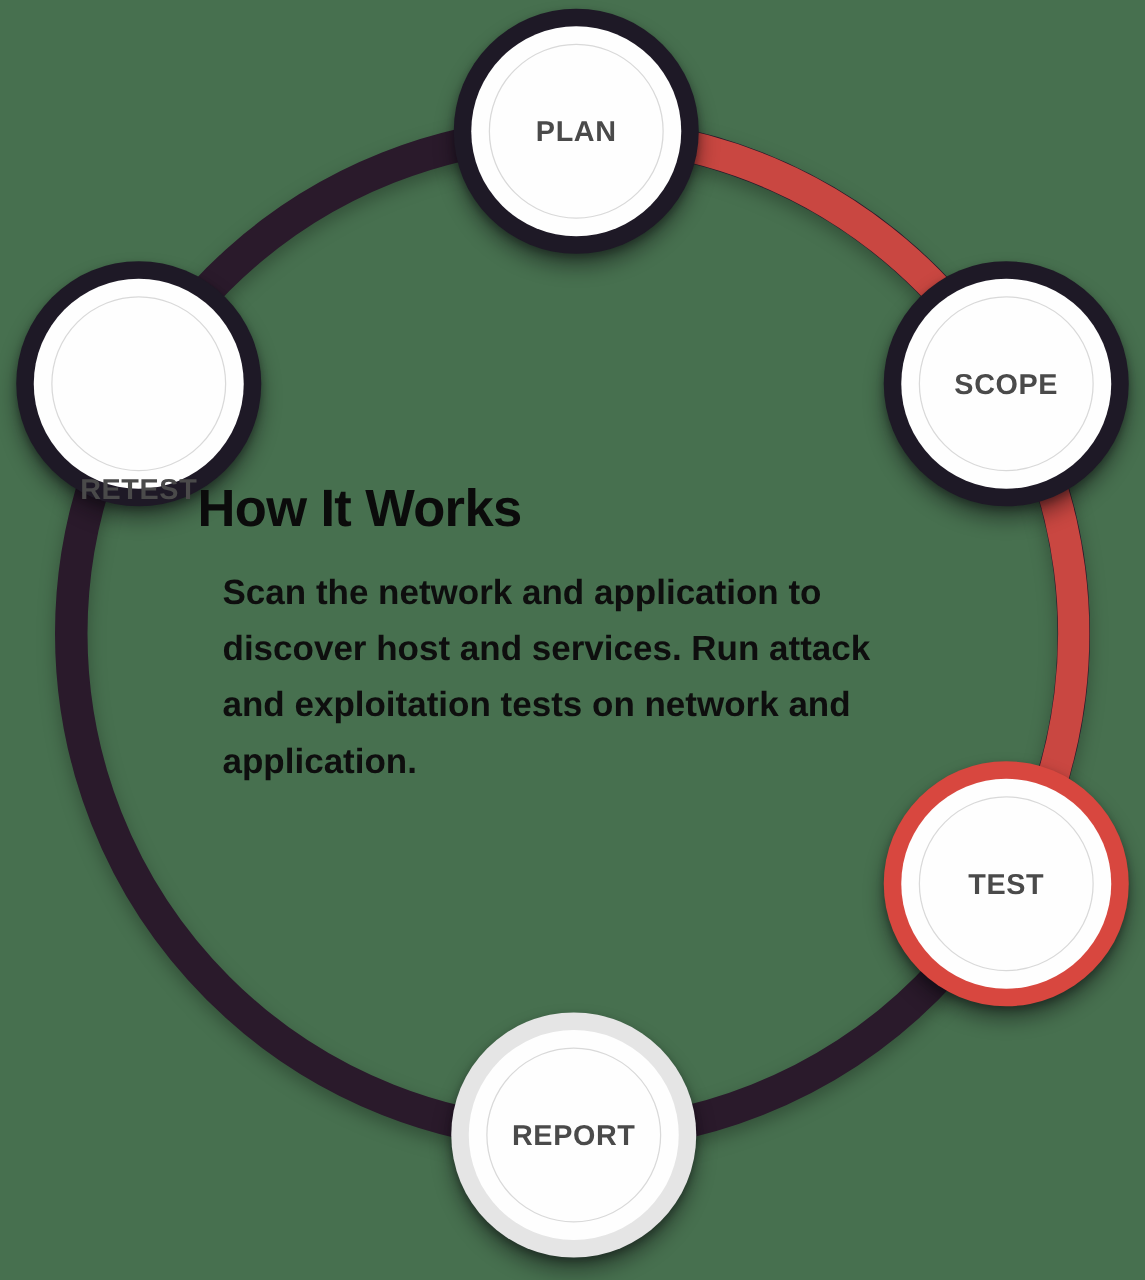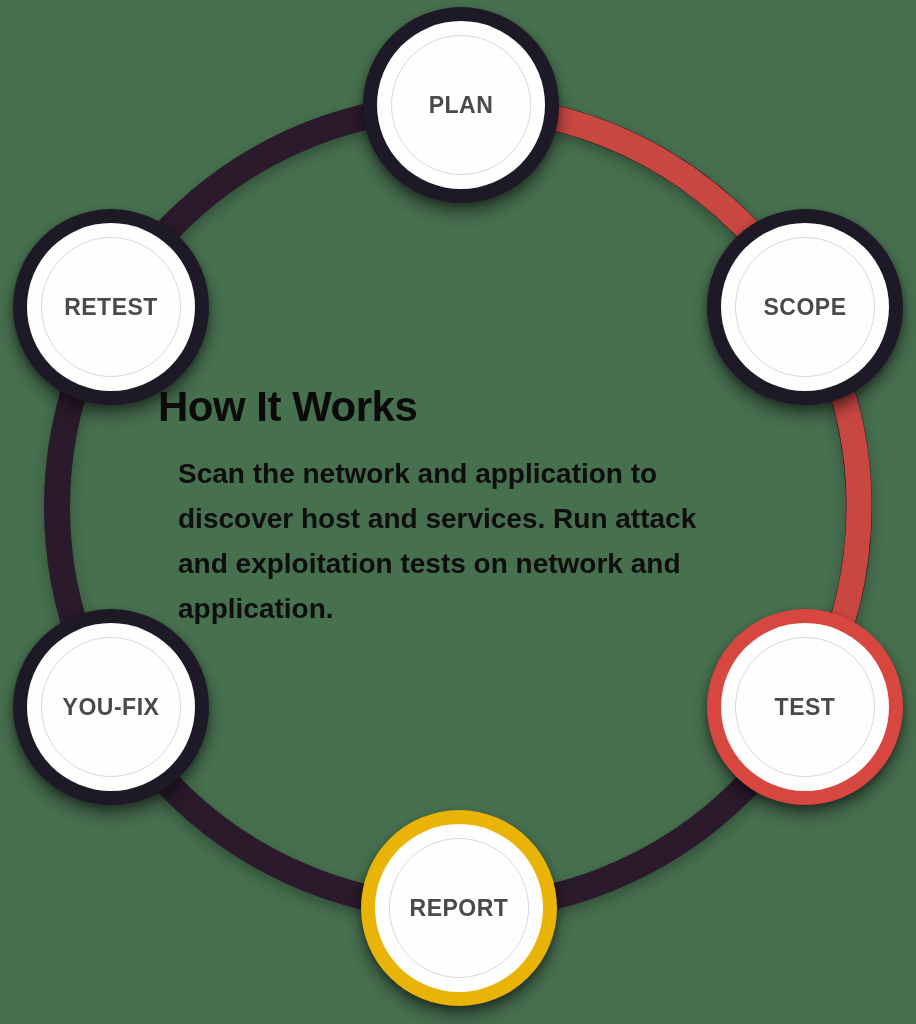--- a/index.html
+++ b/index.html
@@ -34,21 +34,21 @@
   .node-label {
     position:relative; z-index:2;
     font-size:23px; font-weight:700; letter-spacing:0.5px;
     color:#4A4A4A;
   }
   .node-plan   { left:363px; top:7px;   }
   .node-scope  { left:707px; top:209px; }
   .node-test   { left:707px; top:609px; }
   .node-report { left:361px; top:810px; }
   .node-youfix { left:13px;  top:609px; }
-  .node-retest { left:13px;  top:209px; }
+  .node-retest { left:13px;  top:209px;align-items:flex-end; }
 
   
   .center-text {
     position:absolute; left:458px; top:385px;
     transform:translateX(-50%);
     width:600px; 
   }
   .center-title {
     margin:0 0 22px 0;
     font-size:42px; font-weight:800; line-height:1.05;
@@ -82,31 +82,26 @@
     <div class="node-line"></div>
     <span class="node-label" style="color: rgb(74, 74, 74);">TEST</span>
   </div>
 
   <div class="node node-scope" style="background: rgb(30, 25, 38);">
     <div class="node-inner" style="background: rgb(254, 254, 254);"></div>
     <div class="node-line"></div>
     <span class="node-label" style="color: rgb(74, 74, 74);">SCOPE</span>
   </div>
 
-  <div class="node node-report" style="background: #eab308; align-items: center;">
+  <div class="node node-report" style="background: #e5e5e5; align-items: center;">
     <div class="node-inner" style="background: rgb(254, 254, 254);"></div>
     <div class="node-line"></div>
     <span class="node-label" style="color: rgb(74, 74, 74);">REPORT</span>
   </div>
 
-  <div class="node node-youfix" style="background: rgb(30, 25, 38);">
-    <div class="node-inner" style="background: rgb(254, 254, 254);"></div>
-    <div class="node-line"></div>
-    <span class="node-label" style="color: rgb(74, 74, 74);">YOU-FIX</span>
-  </div>
 
   <div class="node node-retest" style="background: rgb(30, 25, 38);">
     <div class="node-inner" style="background: rgb(254, 254, 254);"></div>
     <div class="node-line"></div>
     <span class="node-label" style="color: rgb(74, 74, 74);">RETEST</span>
   </div>
 
   <div class="center-text">
     <h2 class="center-title">How It Works</h2>
     <p class="center-desc">Scan the network and application to discover host and services. Run attack and exploitation tests on network and application.</p>

